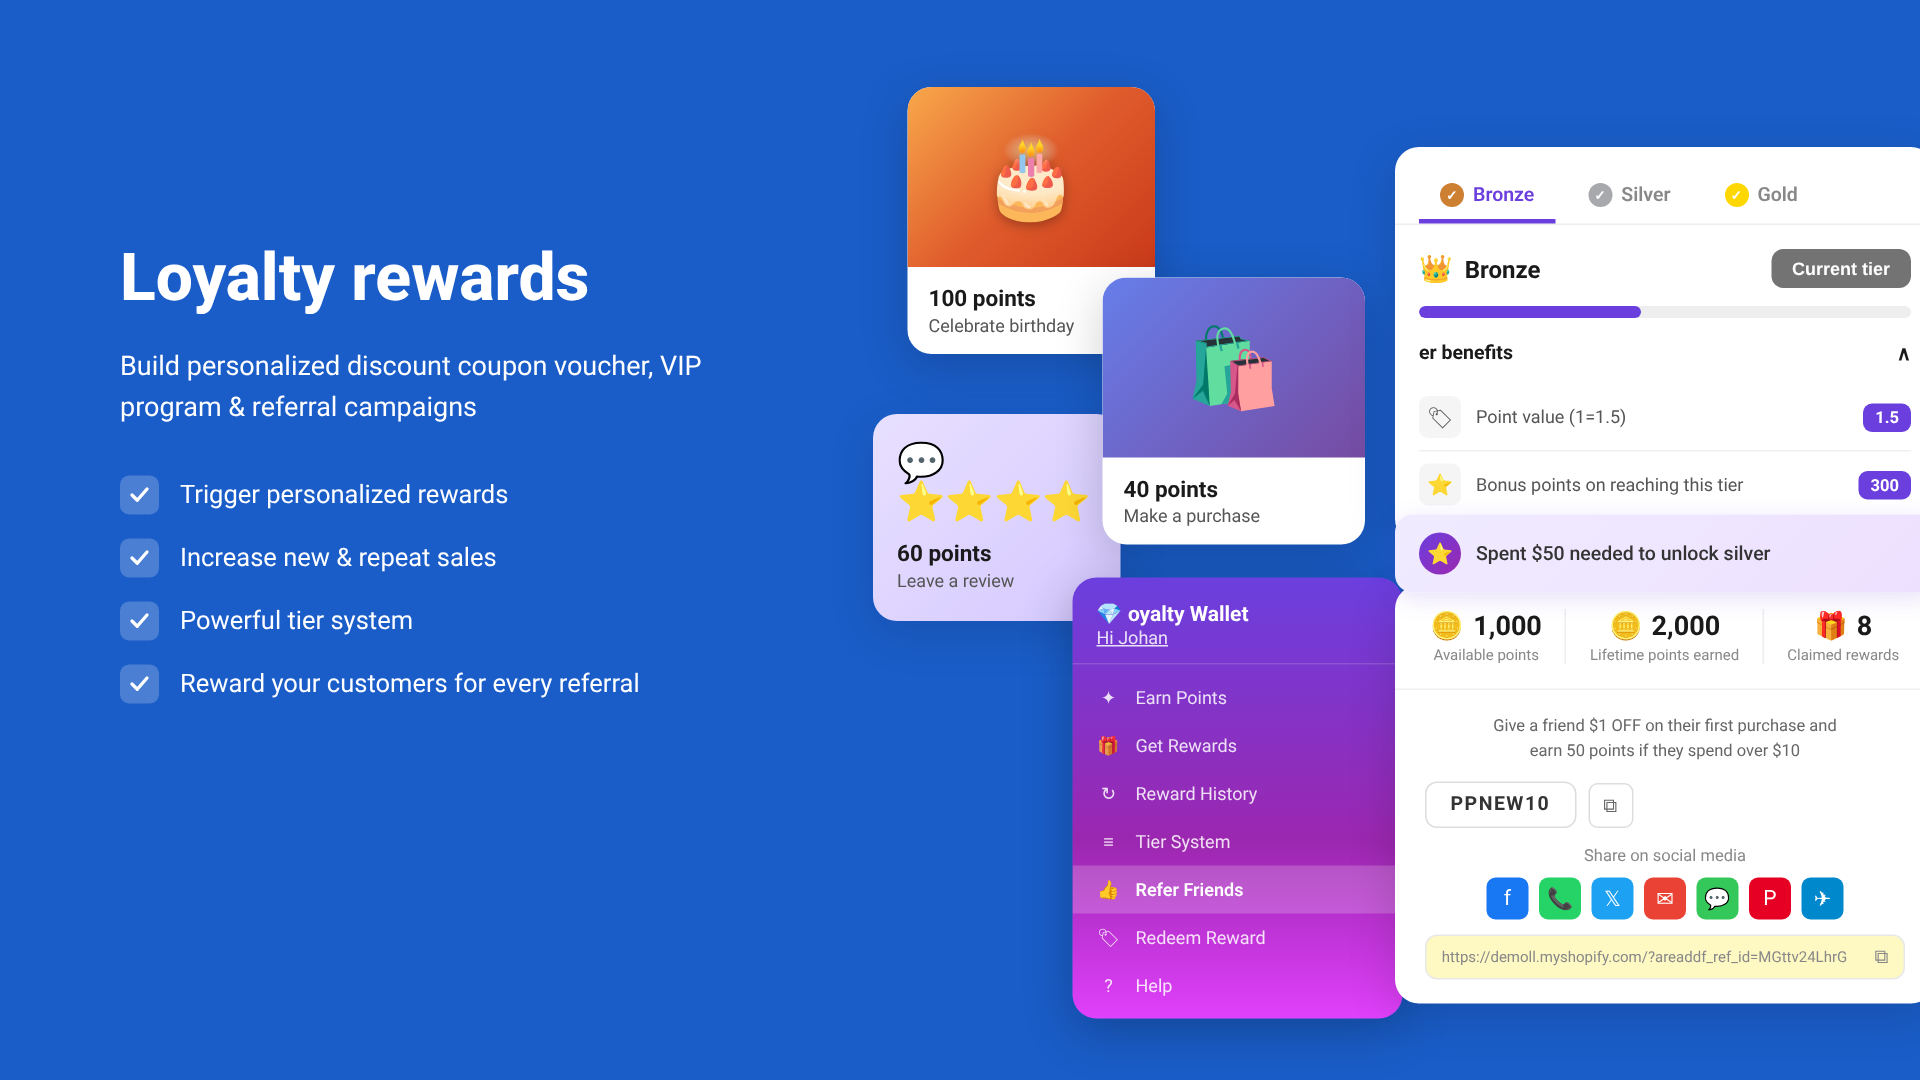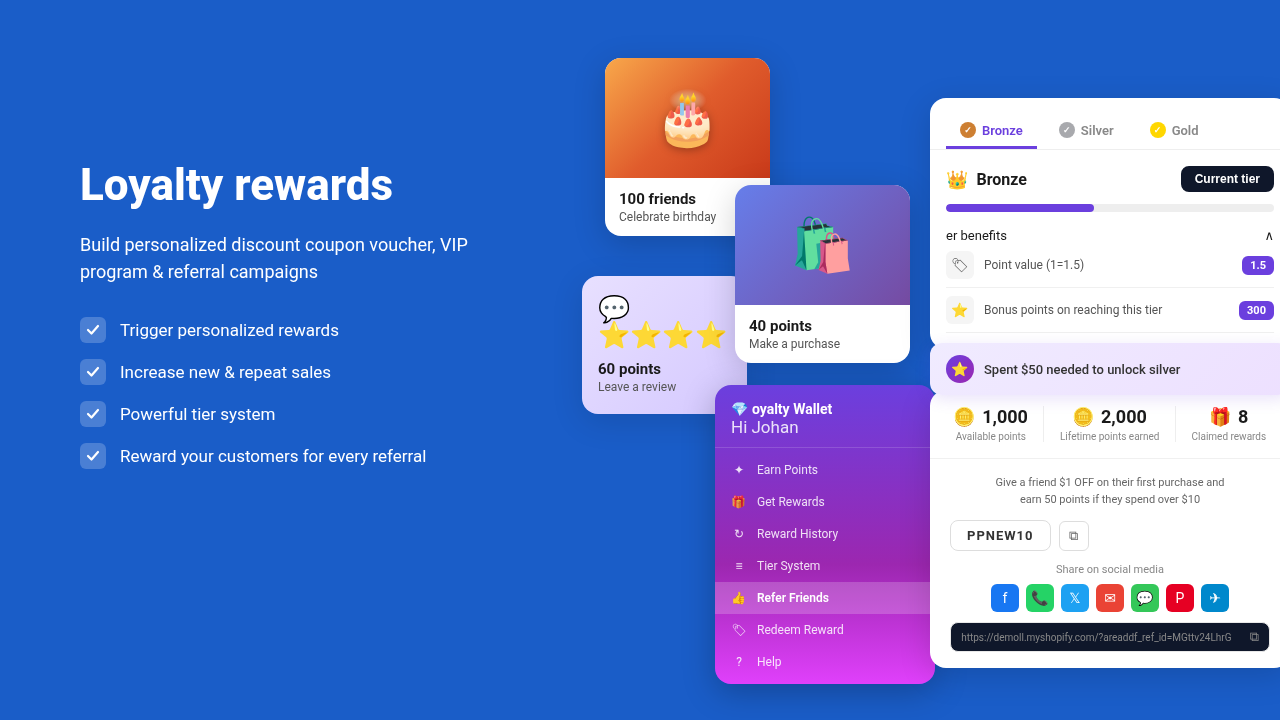--- a/index.html
+++ b/index.html
@@ -195,21 +195,22 @@
       padding: 16px 16px 10px;
       border-bottom: 1px solid rgba(255,255,255,0.15);
     }
     .wallet-title {
       color: #fff;
       font-size: 14px;
       font-weight: 700;
     }
     .wallet-subtitle {
       color: rgba(255,255,255,0.85);
-      font-size: 17px;
+      font-size: 12px;
+      text-decoration: underline;
     }
     .wallet-menu {
       padding: 6px 0;
     }
     .wallet-menu-item {
       display: flex;
       align-items: center;
       gap: 10px;
       padding: 8px 16px;
       color: rgba(255,255,255,0.85);
@@ -289,21 +290,21 @@
       align-items: center;
       gap: 8px;
       font-size: 16px;
       font-weight: 700;
       color: #1a1a1a;
     }
     .tier-crown {
       font-size: 18px;
     }
     .current-tier-btn {
-      background: #0f172a;
+      background: #737373;
       color: #fff;
       border: none;
       border-radius: 8px;
       padding: 6px 14px;
       font-size: 12px;
       font-weight: 600;
       cursor: pointer;
     }
     .tier-progress-bar {
       height: 8px;
@@ -315,23 +316,23 @@
     .tier-progress-fill {
       height: 100%;
       background: #6b3fde;
       border-radius: 4px;
       width: 45%;
     }
     .tier-benefits-header {
       display: flex;
       justify-content: space-between;
       font-size: 13px;
-      font-weight: 400;
+      font-weight: 700;
       color: #1a1a1a;
-      margin-bottom: 0;
+      margin-bottom: 12px;
     }
     .tier-benefit-row {
       display: flex;
       align-items: center;
       justify-content: space-between;
       padding: 8px 0;
       border-bottom: 1px solid #f0f0f0;
     }
     .tier-benefit-left {
       display: flex;
@@ -516,21 +517,21 @@
     .si-tg { background: #0088cc; color: #fff; }
     .or-copy-label {
       font-size: 11px;
       color: #888;
       margin-bottom: 8px;
     }
     .copy-link-row {
       display: flex;
       align-items: center;
       gap: 18px;
-      background: #0f172a;
+      background: #fef9c3;
       border: 1px solid #e8e8e8;
       border-radius: 8px;
       padding: 6px 10px;
       margin: 0 0;
     }
     .copy-link-text {
       font-size: 10px;
       color: #888;
       flex: 1;
       overflow: hidden;
@@ -587,21 +588,21 @@
   </ul>
 </div>
 
 <div class="right-section">
 
   <div class="birthday-card">
     <div class="birthday-card-img">
       <span class="cake-emoji">🎂</span>
     </div>
     <div class="birthday-card-body">
-      <div class="birthday-card-points">100 friends</div>
+      <div class="birthday-card-points">100 points</div>
       <div class="birthday-card-desc">Celebrate birthday</div>
     </div>
   </div>
 
   <div class="purchase-card">
     <div class="purchase-card-img">
       <span class="shopping-emoji">🛍️</span>
     </div>
     <div class="purchase-card-body">
       <div class="purchase-card-points">40 points</div>

